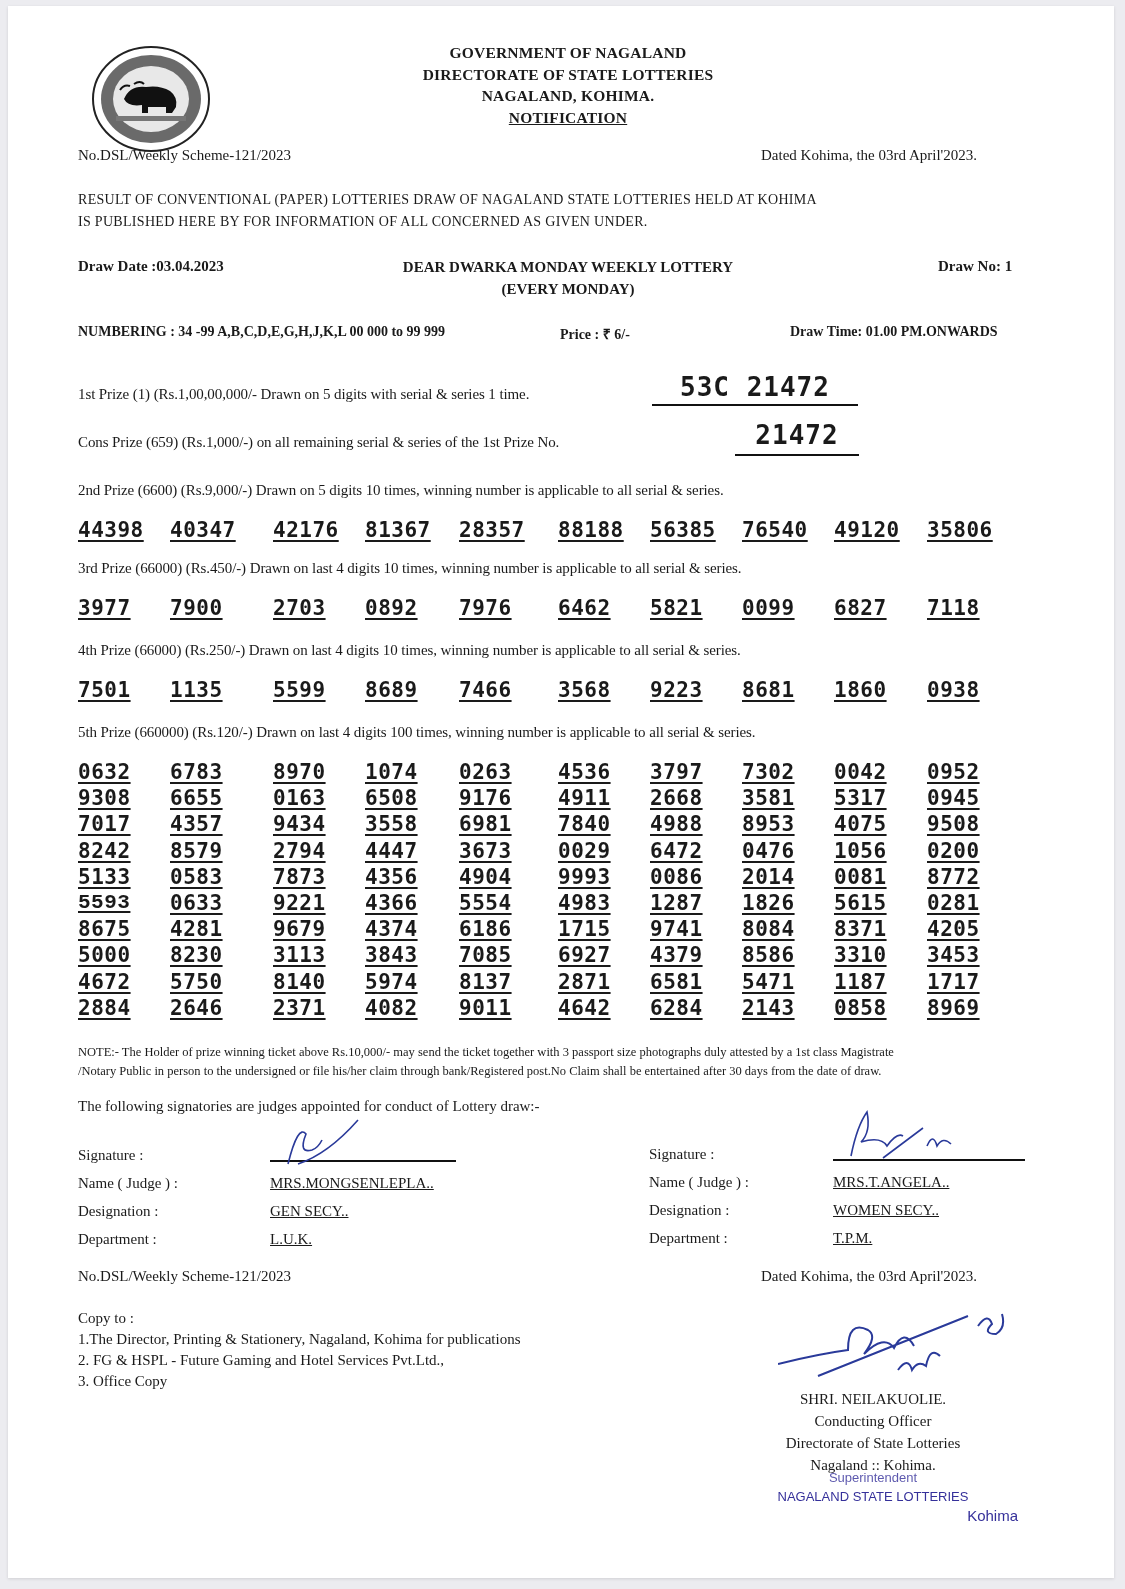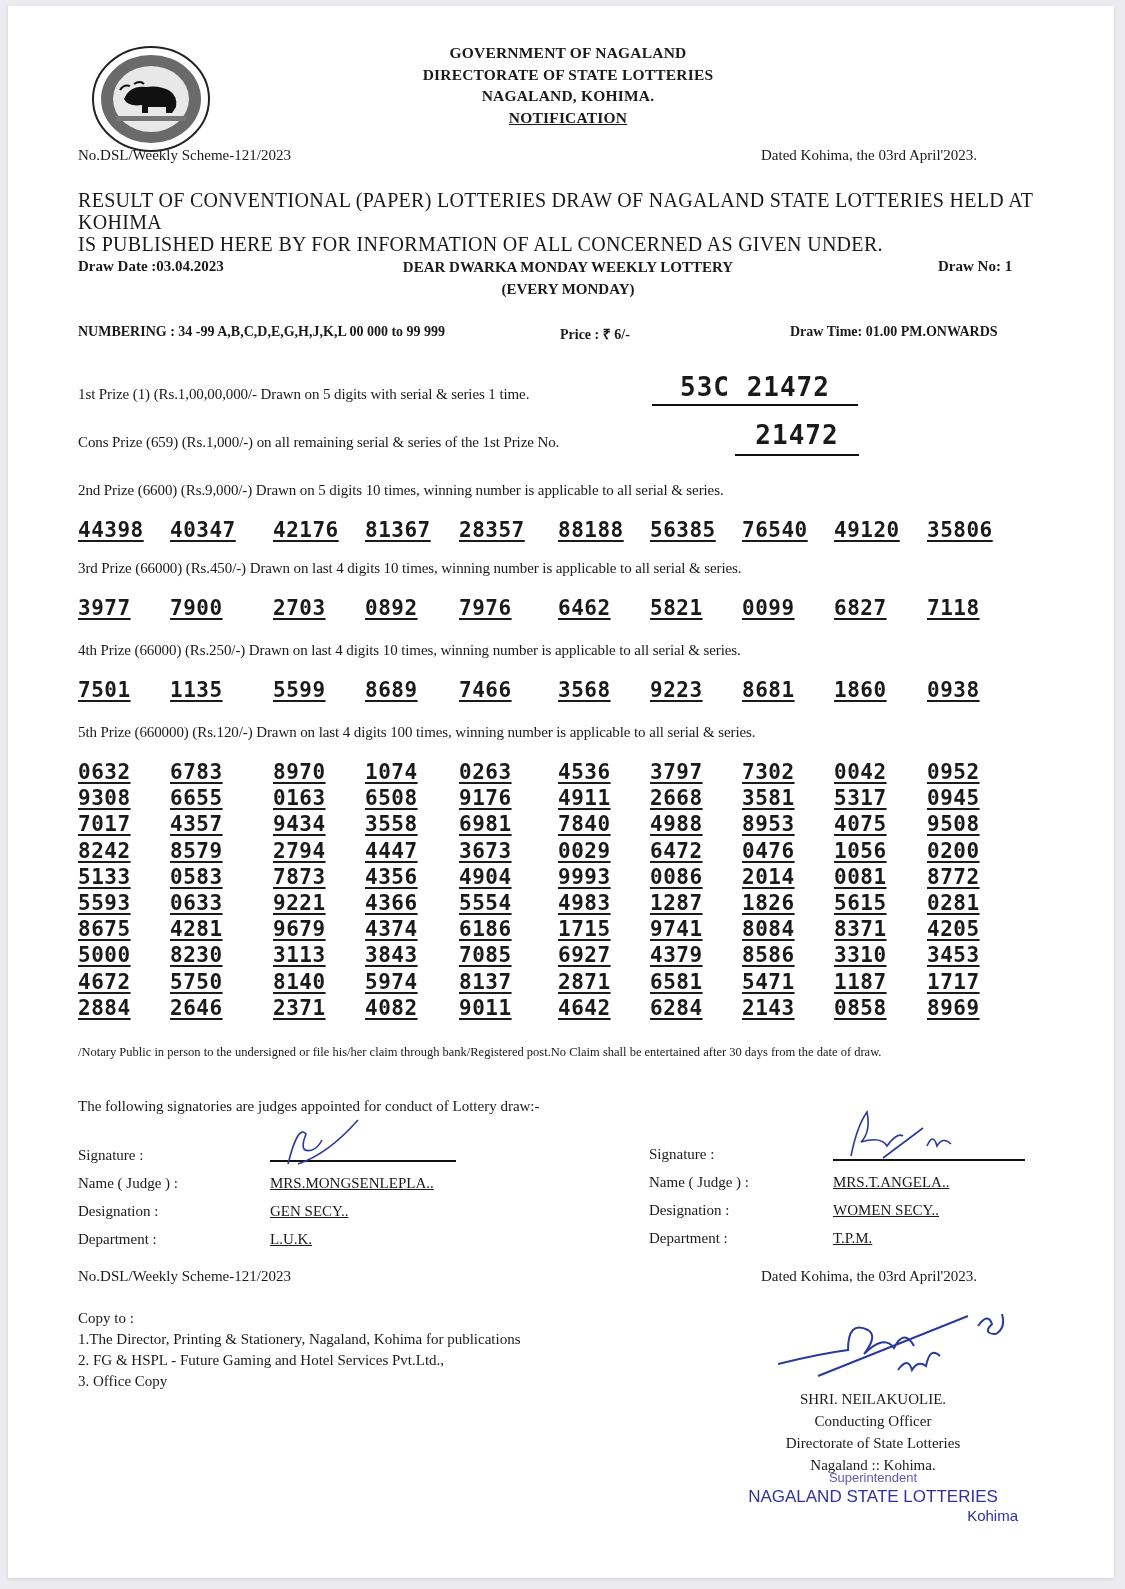--- a/index.html
+++ b/index.html
@@ -14,21 +14,21 @@
   .page {
     position: absolute; left: 8px; top: 6px; width: 1106px; height: 1572px;
     background: #ffffff;
     box-shadow: 0 1px 3px rgba(0,0,0,0.12);
   }
   .abs { position: absolute; }
   .logo { left: 82px; top: 38px; width: 122px; height: 110px; }
   .hdr { left: 360px; top: 36px; width: 400px; text-align: center; font-weight: bold; font-size: 15.5px; line-height: 21.5px; letter-spacing: 0.2px; }
   .hdr .u { text-decoration: underline; }
   .ref { font-size: 15px; }
-  .intro { left: 78px; top: 190px; font-size: 20px; line-height: 22px; letter-spacing: 0.3px; }
+  .intro { left: 78px; top: 190px; font-size: 14px; line-height: 22px; letter-spacing: 0.3px; }
   .bold { font-weight: bold; }
   .sm { font-size: 14px; }
   .prize-text { font-size: 15px; letter-spacing: -0.1px; }
   .big { font-family: "DejaVu Sans Mono", monospace; font-weight: bold; font-size: 26px; letter-spacing: 1px; }
   .rule { border-bottom: 2px solid #111; }
   .numrow { left: 78px; width: 1000px; height: 30px; }
   .num {
     position: absolute; top: 0;
     font-family: "DejaVu Sans Mono", monospace; font-weight: bold;
     font-size: 21px; text-decoration: underline; text-decoration-thickness: 2px;
@@ -190,21 +190,21 @@
         <span class="num" style="left: 195px;">7873</span>
         <span class="num" style="left: 287px;">4356</span>
         <span class="num" style="left: 381px;">4904</span>
         <span class="num" style="left: 480px;">9993</span>
         <span class="num" style="left: 572px;">0086</span>
         <span class="num" style="left: 664px;">2014</span>
         <span class="num" style="left: 756px;">0081</span>
         <span class="num" style="left: 849px;">8772</span>
       </div>
       <div style="position: absolute; top: 131px; left: 0px; width: 1000px; height: 26px;">
-        <span class="num" style="left: 0px;">5593</span>
+        <span class="num" style="left: 0px; font-family: Liberation Mono, monospace;">5593</span>
         <span class="num" style="left: 92px;">0633</span>
         <span class="num" style="left: 195px;">9221</span>
         <span class="num" style="left: 287px;">4366</span>
         <span class="num" style="left: 381px;">5554</span>
         <span class="num" style="left: 480px;">4983</span>
         <span class="num" style="left: 572px;">1287</span>
         <span class="num" style="left: 664px;">1826</span>
         <span class="num" style="left: 756px;">5615</span>
         <span class="num" style="left: 849px;">0281</span>
       </div>
@@ -252,20 +252,21 @@
         <span class="num" style="left: 381px;">9011</span>
         <span class="num" style="left: 480px;">4642</span>
         <span class="num" style="left: 572px;">6284</span>
         <span class="num" style="left: 664px;">2143</span>
         <span class="num" style="left: 756px;">0858</span>
         <span class="num" style="left: 849px;">8969</span>
       </div>
     </div>
 
   <div class="abs note" style="left:70px; top:1037px;">
+    <div>NOTE:- The Holder of prize winning ticket above Rs.10,000/- may send the ticket together with 3 passport size photographs duly attested by a 1st class Magistrate</div>
     <div>/Notary Public in person to the undersigned or file his/her claim through bank/Registered post.No Claim shall be entertained after 30 days from the date of draw.</div>
   </div>
 
   <div class="abs ref" style="left:70px; top:1092px;">The following signatories are judges appointed for conduct of Lottery draw:-</div>
 
   <div class="abs" style="left:70px; top:1135px; line-height:28px;">
     <div class="lbl">Signature :</div>
     <div class="lbl">Name ( Judge ) :</div>
     <div class="lbl">Designation :</div>
     <div class="lbl">Department :</div>
@@ -318,16 +319,16 @@
 
   <div class="abs ref" style="left:740px; top:1382px; width:250px; text-align:center; line-height:22px;">
     <div>SHRI. NEILAKUOLIE.</div>
     <div>Conducting Officer</div>
     <div>Directorate of State Lotteries</div>
     <div>Nagaland :: Kohima.</div>
   </div>
 
   <div class="abs stamp" style="left:720px; top:1462px; width:290px; text-align:center; line-height:19px;">
     <div style="font-size:13px; opacity:0.8;">Superintendent</div>
-    <div style="font-size:17px;">NAGALAND STATE LOTTERIES</div>
+    <div style="font-size:13px;">NAGALAND STATE LOTTERIES</div>
     <div style="font-size:15px;text-align:right;">Kohima</div>
   </div>
 </div>
 
 </body></html>

